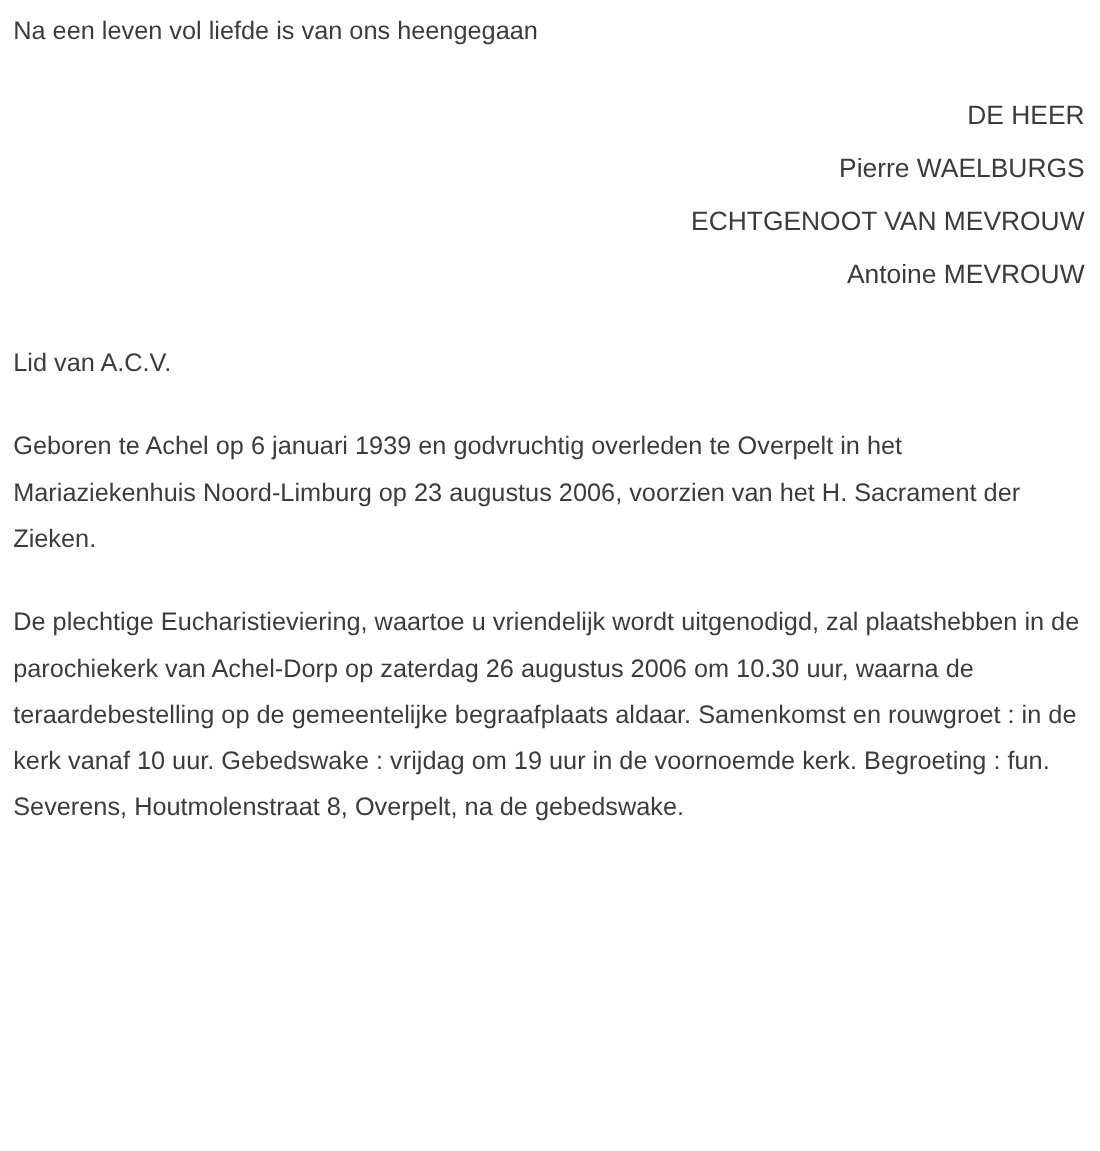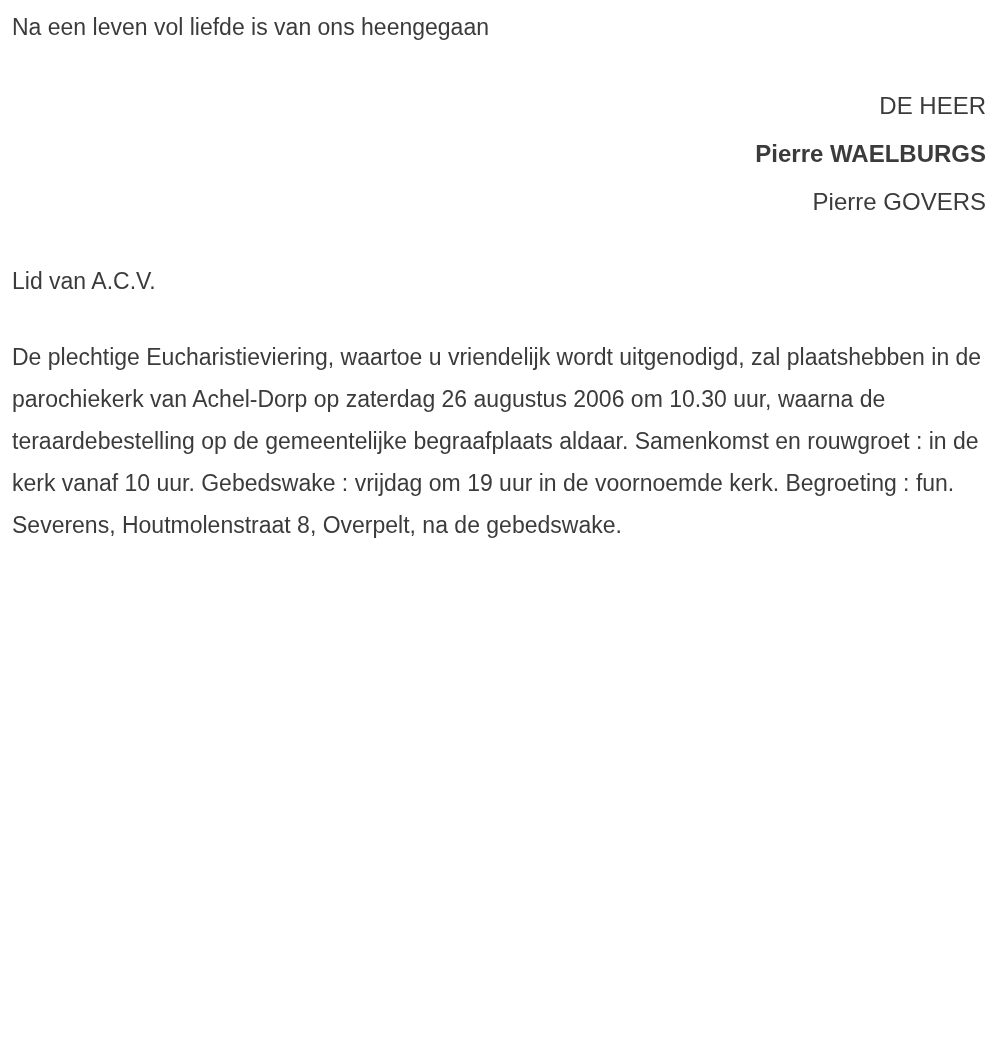--- a/index.html
+++ b/index.html
@@ -26,36 +26,38 @@
   .header-block {
     margin: 0 0 34px 0;
   }
   .header-line {
     margin: 0;
     font-size: 24px;
     line-height: 48px;
     text-align: right;
   }
   .bold {
-    font-weight: 700;
+    font-weight: 400;
   }
 </style>
 </head>
 <body>
 
 <div class="page">
 
   <p class="para">Na een leven vol liefde is van ons heengegaan</p>
 
   <div class="header-block">
     <p class="header-line">DE HEER</p>
     <p class="header-line bold">Pierre WAELBURGS</p>
-    <p class="header-line">Pierre GOVERS</p>
+    <p class="header-line">ECHTGENOOT VAN MEVROUW</p>
+    <p class="header-line">Antoine MEVROUW</p>
   </div>
 
   <p class="para">Lid van A.C.V.</p>
 
+  <p class="para">Geboren te Achel op 6 januari 1939 en godvruchtig overleden te Overpelt in het Mariaziekenhuis Noord-Limburg op 23 augustus 2006, voorzien van het H. Sacrament der Zieken.</p>
 
   <p class="para">De plechtige Eucharistieviering, waartoe u vriendelijk wordt uitgenodigd, zal plaatshebben in de parochiekerk van Achel-Dorp op zaterdag 26 augustus 2006 om 10.30 uur, waarna de teraardebestelling op de gemeentelijke begraafplaats aldaar. Samenkomst en rouwgroet : in de kerk vanaf 10 uur. Gebedswake : vrijdag om 19 uur in de voornoemde kerk. Begroeting : fun. Severens, Houtmolenstraat 8, Overpelt, na de gebedswake.</p>
 
 
 
 </div>
 
 </body></html>

